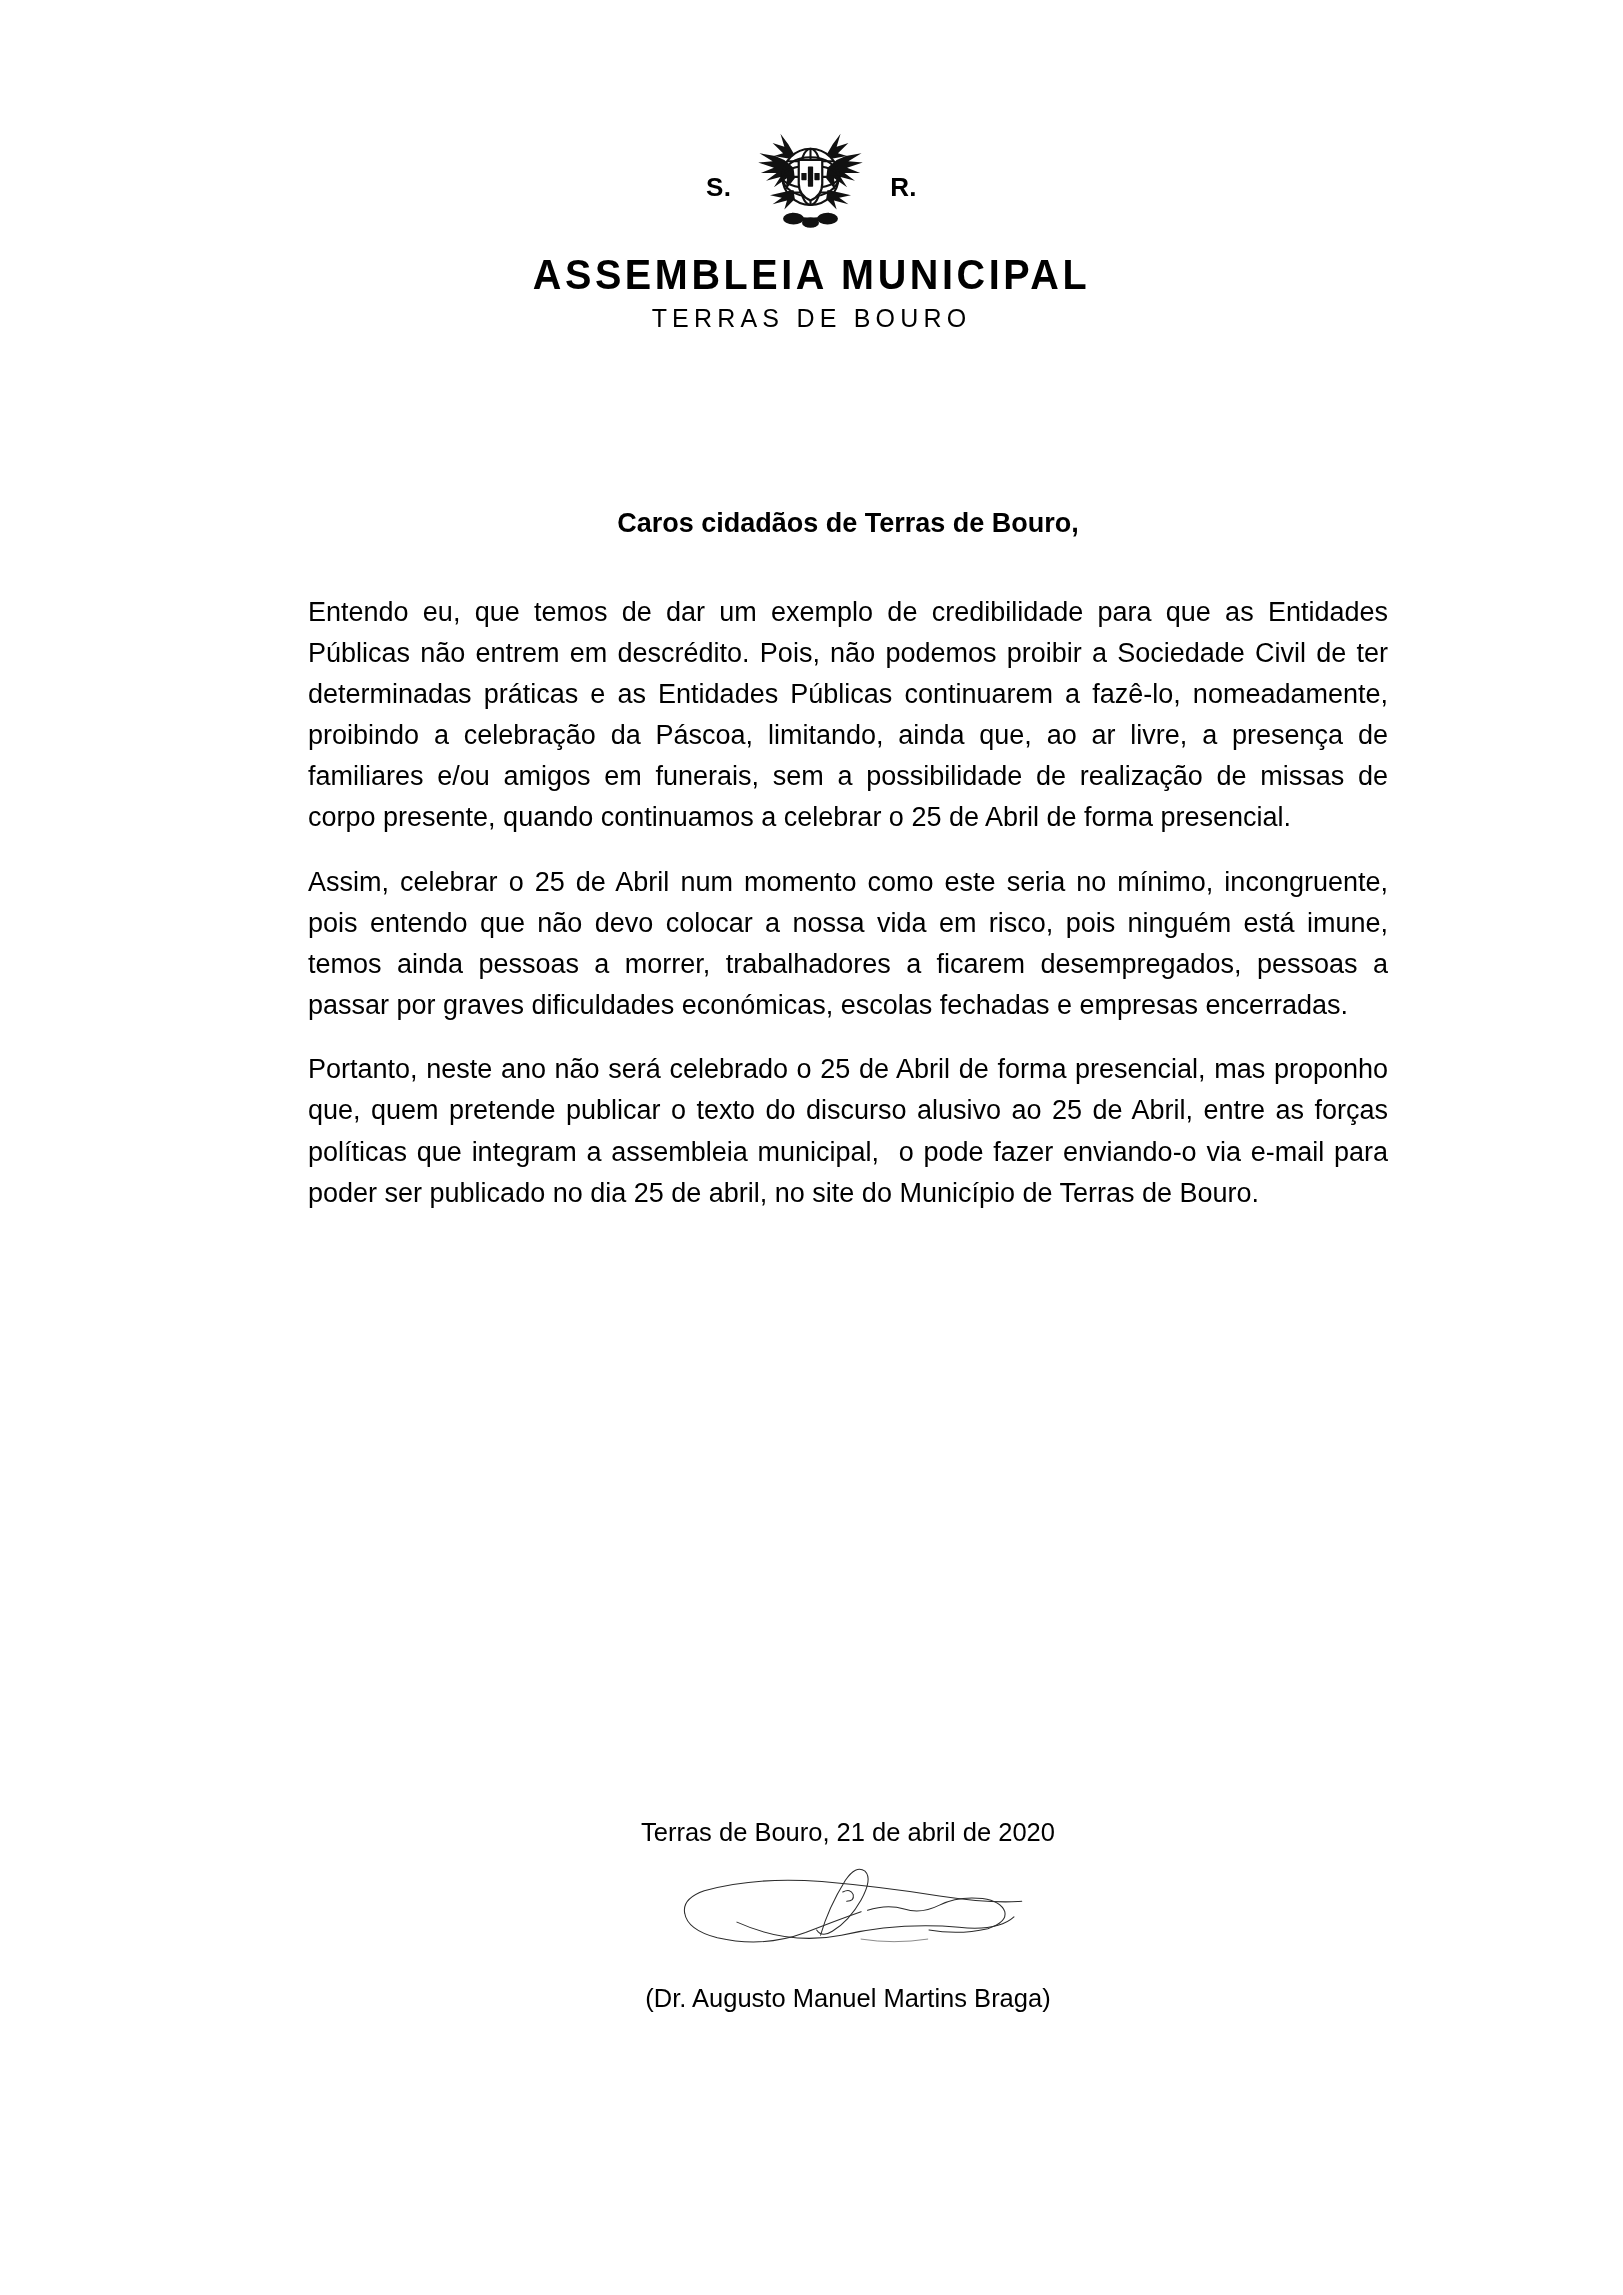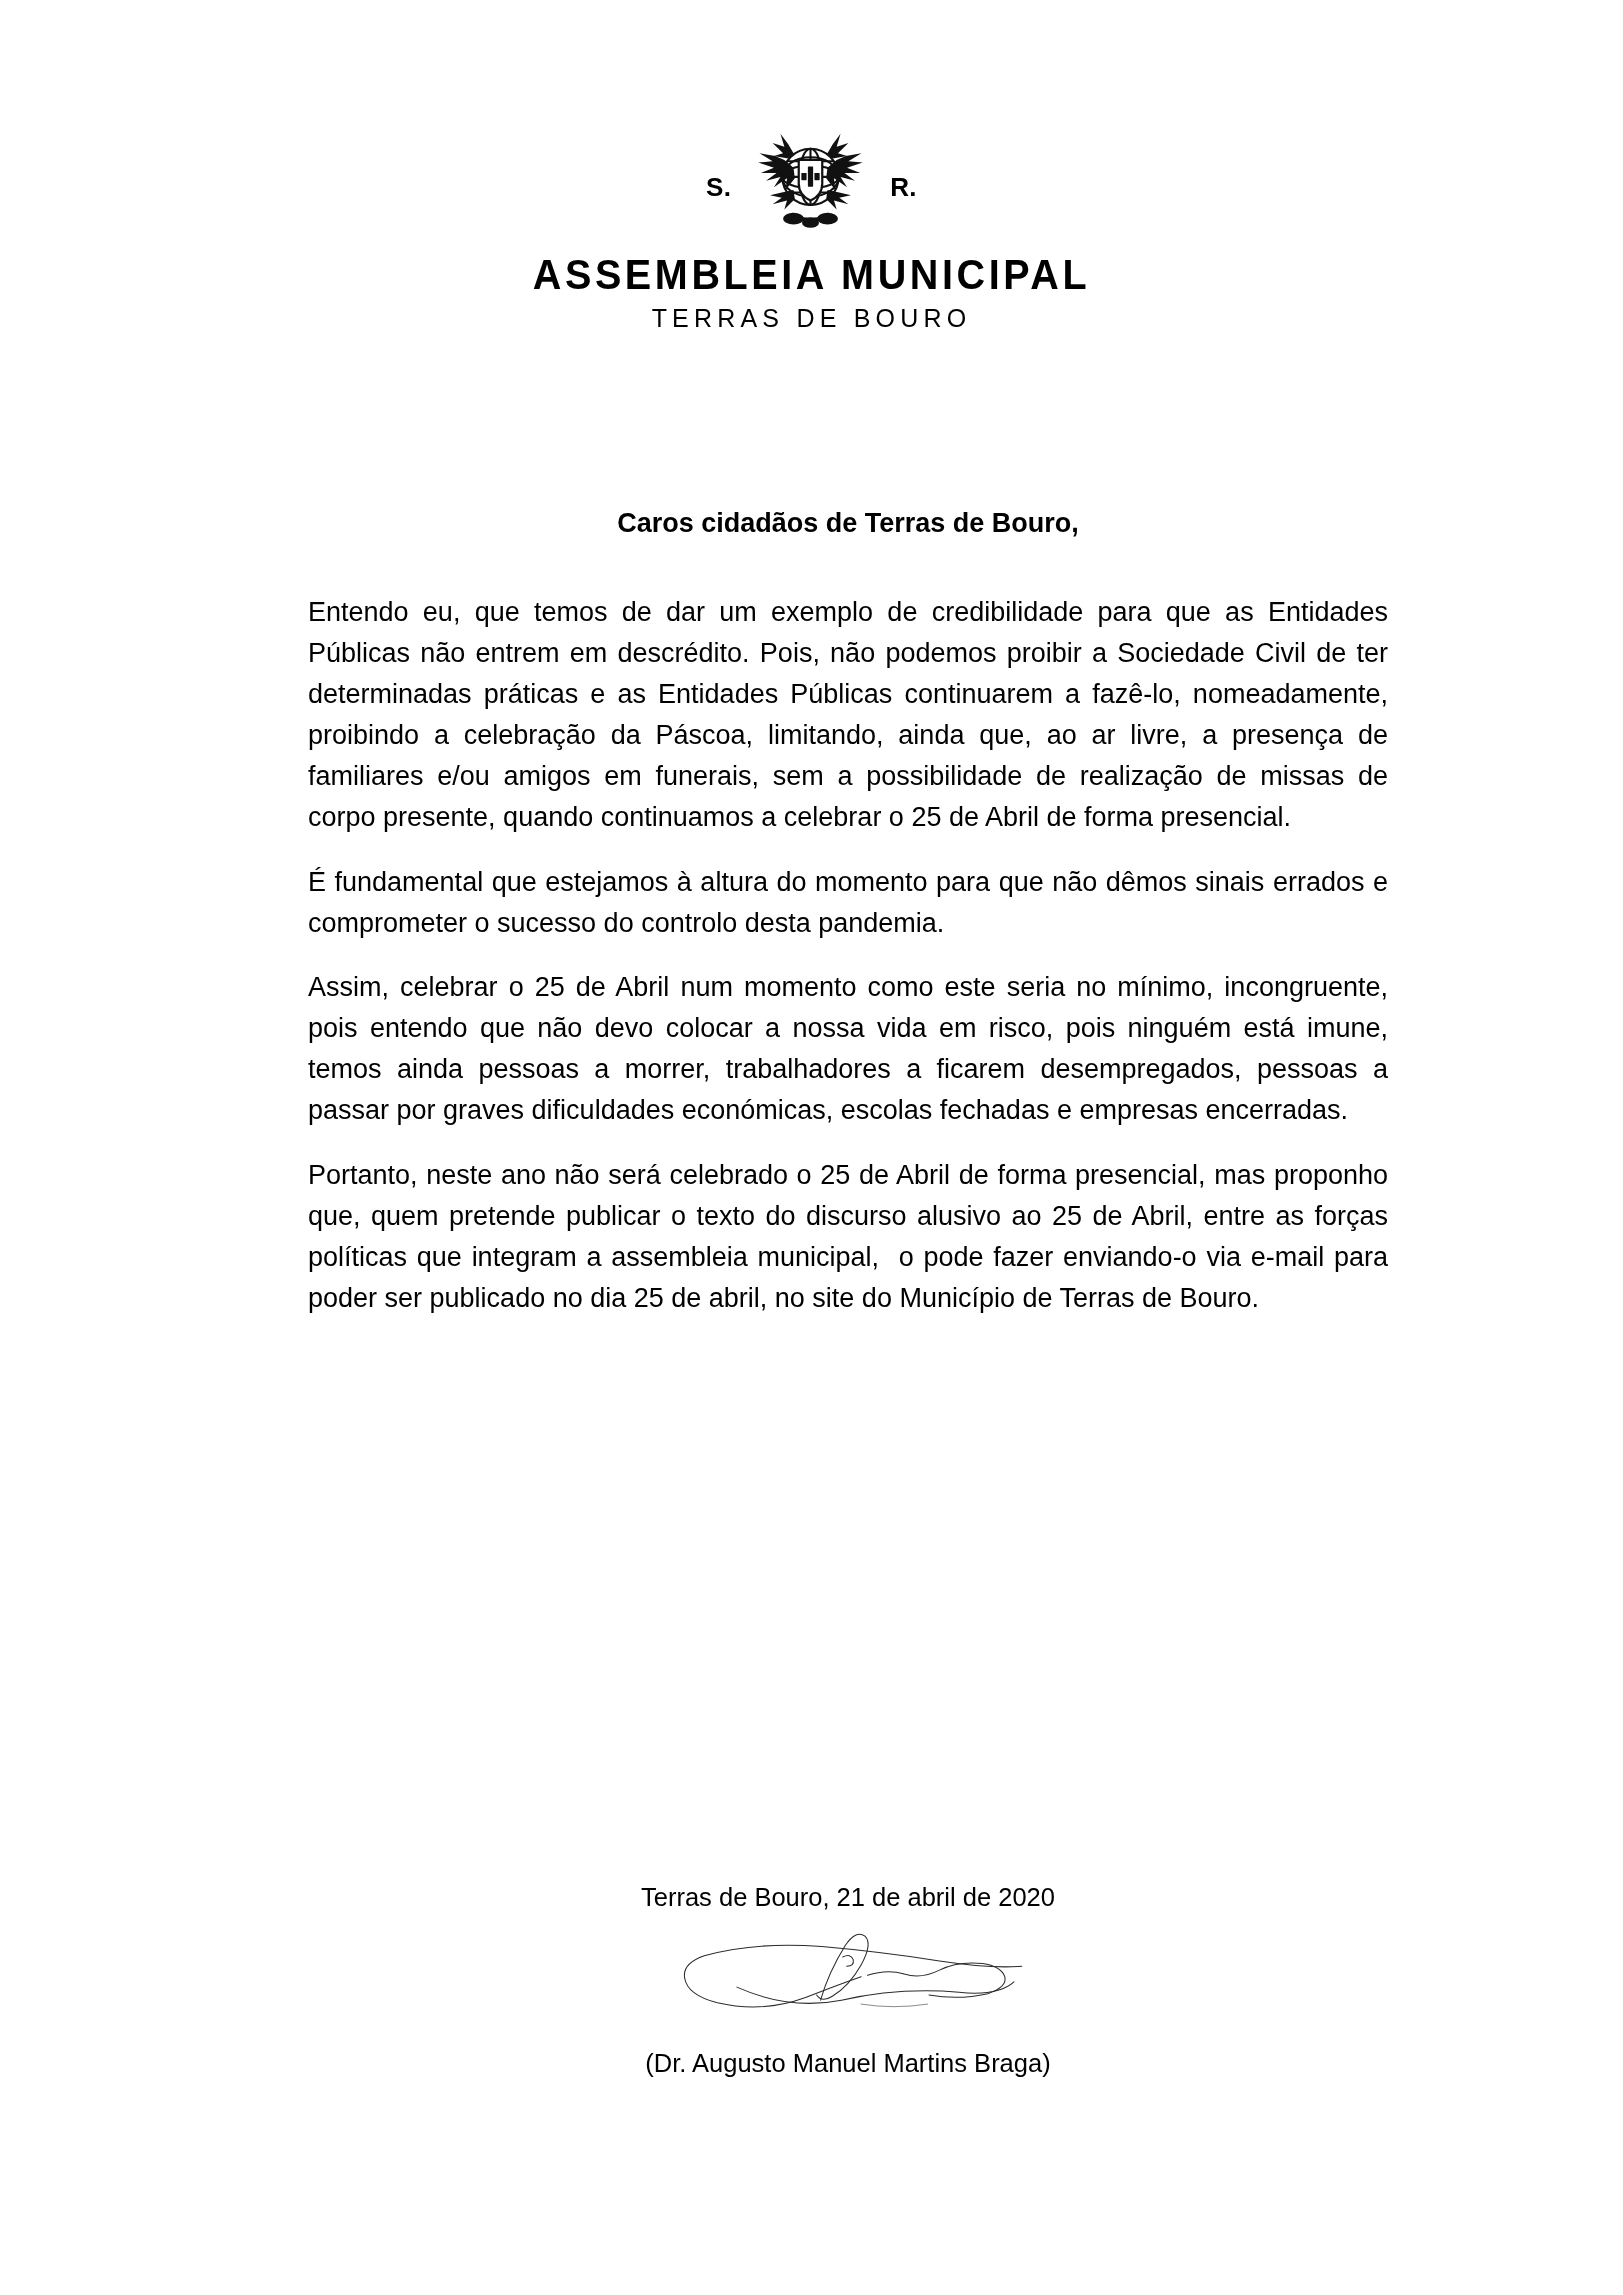--- a/index.html
+++ b/index.html
@@ -103,21 +103,21 @@
     text-justify: inter-word;
     margin: 0 0 23.6px 0;
     white-space: pre-wrap;
   }
   .para:last-of-type { margin-bottom: 4px; }
 
   
   .closing {
     position: absolute;
     left: 308px;
-    top: 1878px;
+    top: 1813px;
     width: 1080px;
     text-align: center;
   }
   .closing-line {
     font-family: "Liberation Sans", sans-serif;
     font-size: 25.5px;
     line-height: 1.5;
   }
   .closing-role {
     font-family: "Liberation Sans", sans-serif;
@@ -208,21 +208,20 @@
 
 
     <div class="org-place">TERRAS DE BOURO</div>
   </div>
 
   <div class="letter-body">
 
     <p class="salutation">Caros cidadãos de Terras de Bouro,</p>
 
     <p class="para">Entendo eu, que temos de dar um exemplo de credibilidade para que as Entidades Públicas não entrem em descrédito. Pois, não podemos proibir a Sociedade Civil de ter determinadas práticas e as Entidades Públicas continuarem a fazê-lo, nomeadamente, proibindo a celebração da Páscoa, limitando, ainda que, ao ar livre, a presença de familiares e/ou amigos em funerais, sem a possibilidade de realização de missas de corpo presente, quando continuamos a celebrar o 25 de Abril de forma presencial.</p>
-    <p class="para">É fundamental que estejamos à altura do momento para que não dêmos sinais errados e comprometer o sucesso do controlo desta pandemia.</p>
     <p class="para">Assim, celebrar o 25 de Abril num momento como este seria no mínimo, incongruente, pois entendo que não devo colocar a nossa vida em risco, pois ninguém está imune, temos ainda pessoas a morrer, trabalhadores a ficarem desempregados, pessoas a passar por graves dificuldades económicas, escolas fechadas e empresas encerradas.</p>
     <p class="para">Portanto, neste ano não será celebrado o 25 de Abril de forma presencial, mas proponho que, quem pretende publicar o texto do discurso alusivo ao 25 de Abril, entre as forças políticas que integram a assembleia municipal,  o pode fazer enviando-o via e-mail para poder ser publicado no dia 25 de abril, no site do Município de Terras de Bouro.</p>
   </div>
 
   <div class="closing">
 
     <div class="closing-line">Terras de Bouro, 21 de abril de 2020</div>
 
 
     <div class="signature-wrap">

